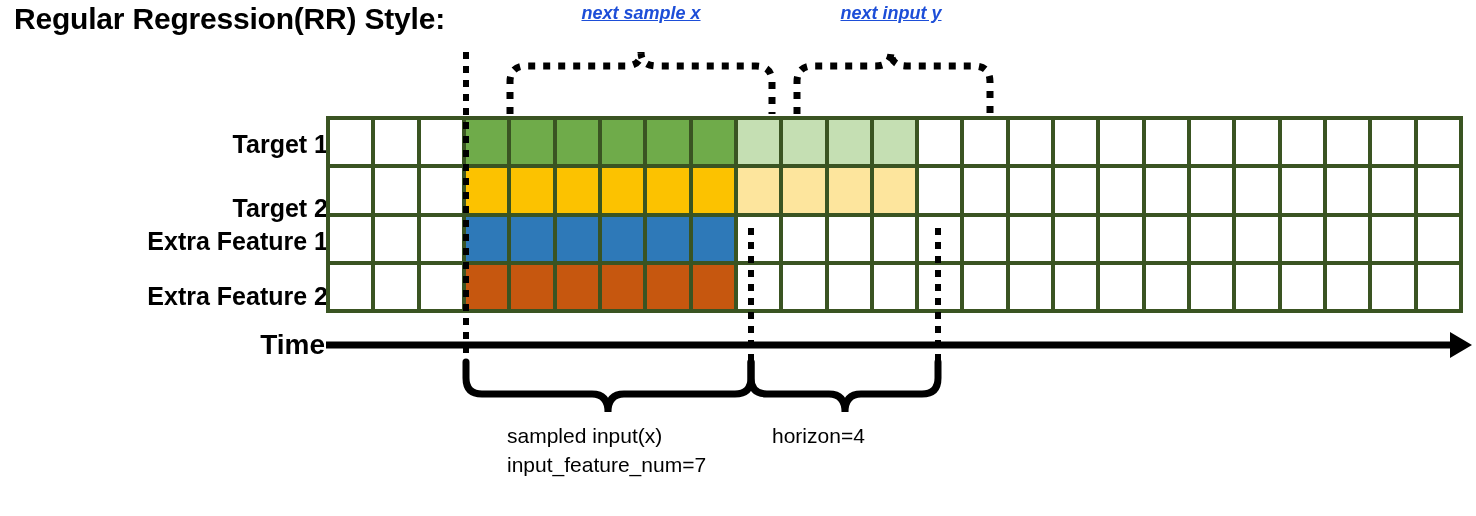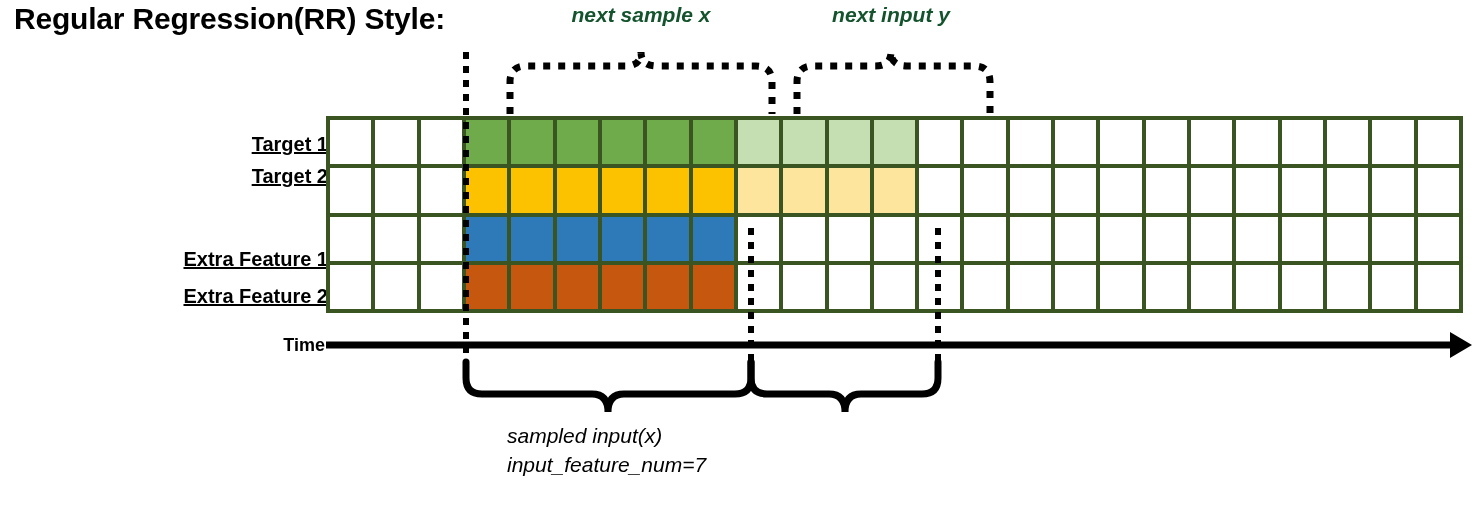--- a/index.html
+++ b/index.html
@@ -22,34 +22,33 @@
     font-weight: 700;
     color: #000;
     letter-spacing: -0.2px;
     white-space: nowrap;
   }
 
   
   .row-label {
     position: absolute;
     right: 1148px;            
-    font-size: 20px;
+    font-size: 25px;
     font-weight: 700;
     color: #000;
     text-align: left;
     white-space: nowrap;
     line-height: 48px;
     height: 48px;
-    text-decoration: underline;
   }
   #time-label {
     position: absolute;
     right: 1151px;
     top: 327px;
-    font-size: 18px;
+    font-size: 28px;
     font-weight: 700;
     color: #000;
     line-height: 36px;
     white-space: nowrap;
     margin-left: 23px;
   }
 
   
   #grid {
     position: absolute;
@@ -80,48 +79,49 @@
   #overlay {
     position: absolute; left: 0; top: 0;
     width: 1476px; height: 516px;
     pointer-events: none;
   }
 
   
   .top-ann {
     position: absolute;
     top: 3px;
-    font-size: 21px;
+    font-size: 18px;
     font-style: italic;
     font-weight: 700;
-    color: #14532d;
+    color: #1d4ed8;
     white-space: nowrap;
     transform: translateX(-50%);
+    text-decoration: underline;
   }
   .bottom-ann {
     position: absolute;
     top: 421px;
     font-size: 21px;
     font-weight: 400;
     color: #000;
     white-space: nowrap;
     line-height: 29px;
   }
-  .bottom-ann div { display: block; font-style: italic; }
+  .bottom-ann div { display: block; }
 </style>
 </head>
 <body>
 
 <div class="stage">
 
   <div id="title">Regular Regression(RR) Style:</div>
 
   <div class="row-label" style="top:120px">Target 1</div>
-  <div class="row-label" style="top:152px">Target 2</div>
-  <div class="row-label" style="top:235px">Extra Feature 1</div>
+  <div class="row-label" style="top:184px">Target 2</div>
+  <div class="row-label" style="top:217px">Extra Feature 1</div>
   <div class="row-label" style="top:272px">Extra Feature 2</div>
 
   <div id="time-label">Time</div>
 
   <div id="grid">
     <div class="grid-row">
         <div class="cell"></div>
         <div class="cell"></div>
         <div class="cell"></div>
         <div class="cell green"></div>
@@ -231,20 +231,21 @@
   </div>
 
   <div class="top-ann" style="left:641px">next sample x</div>
   <div class="top-ann" style="left:891px">next input y</div>
 
   <div class="bottom-ann" style="left:507px">
     <div>sampled input(x)</div>
     <div>input_feature_num=7</div>
   </div>
   <div class="bottom-ann" style="left:772px">
+    <div>horizon=4</div>
   </div>
 
   <svg id="overlay" viewBox="0 0 1476 516">
 
     <g>
       <line x1="326" y1="345" x2="1455" y2="345" stroke="#000" stroke-width="7"></line>
       <polygon points="1450,332 1472,345 1450,358" fill="#000"></polygon>
     </g>
 
     <g>

